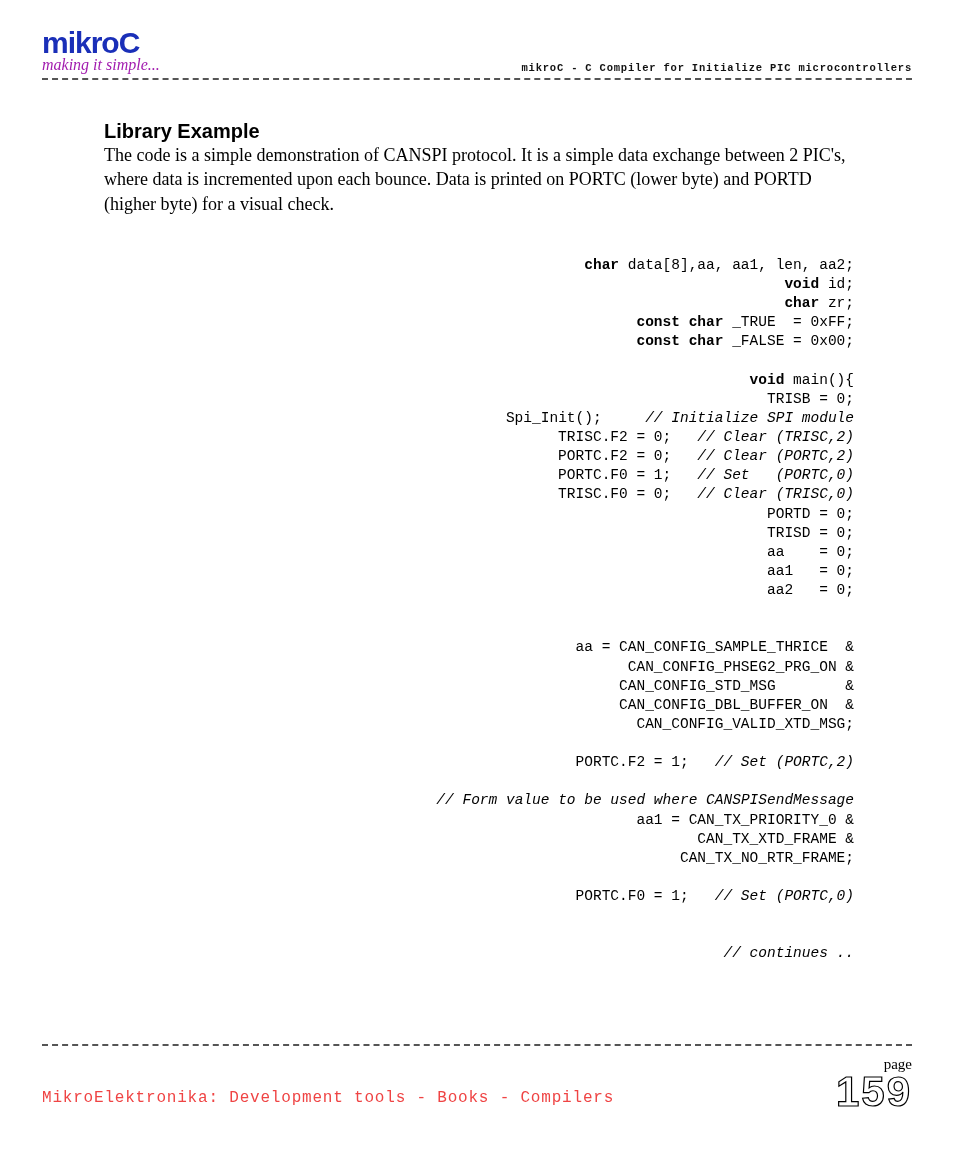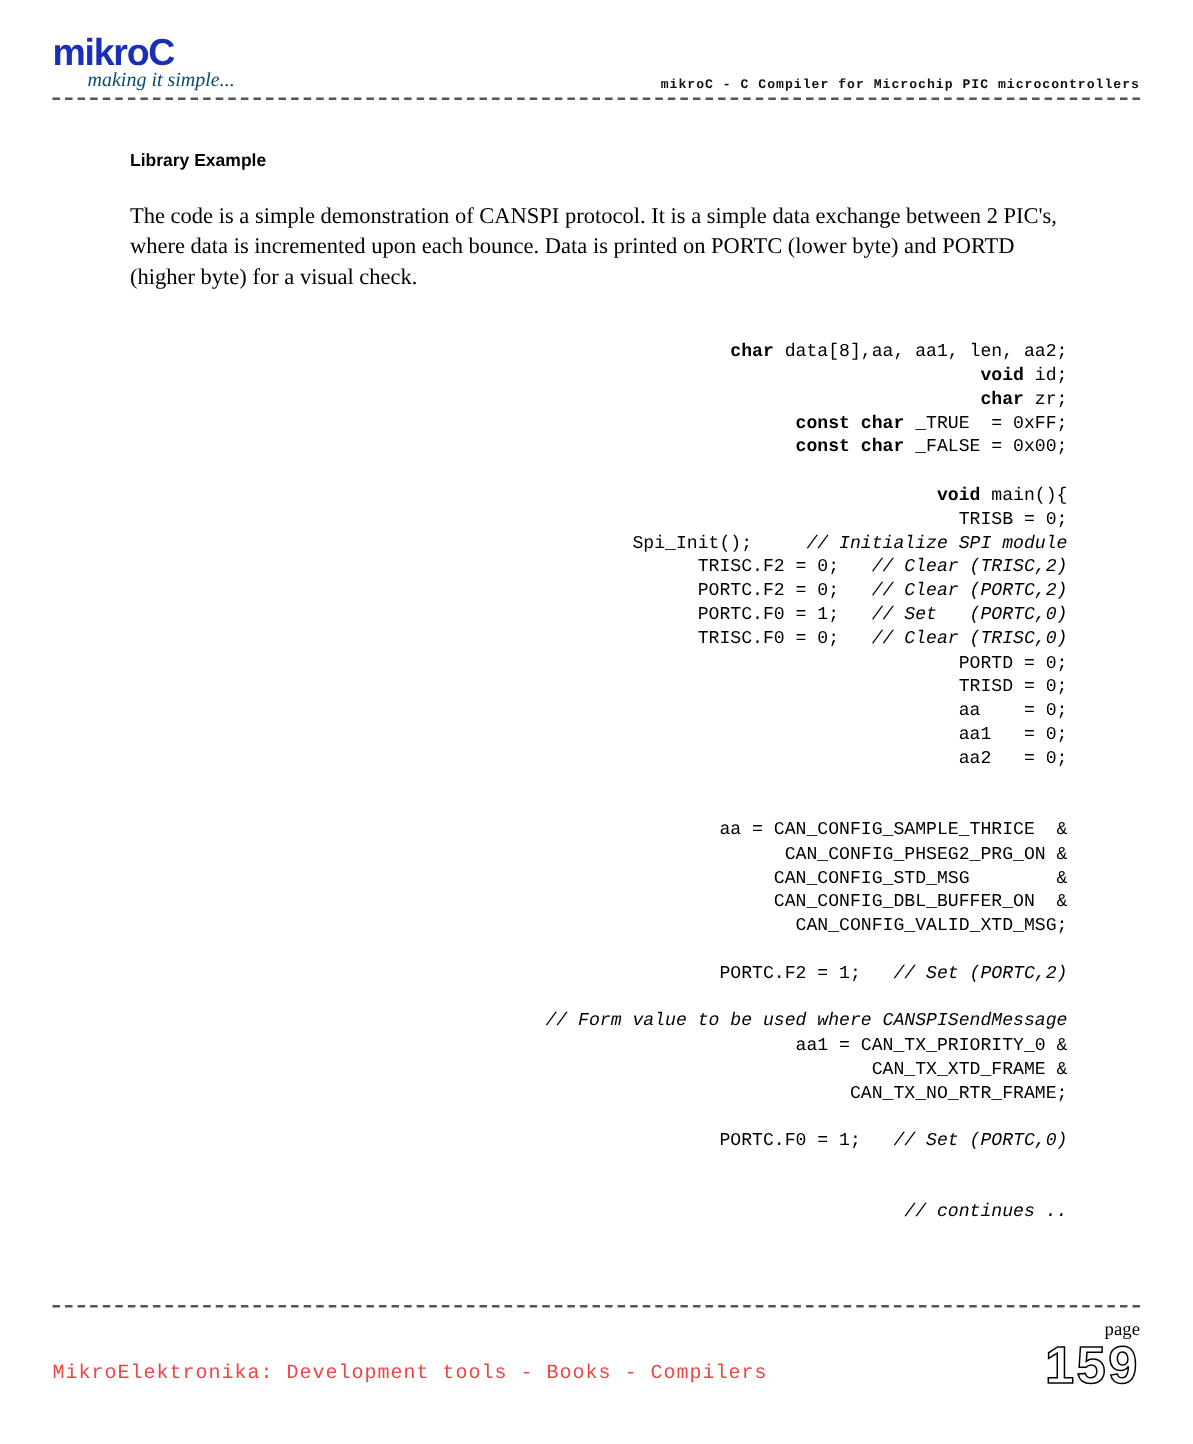--- a/index.html
+++ b/index.html
@@ -21,23 +21,22 @@
     font-weight: 900;
     font-size: 30px;
     letter-spacing: -1px;
     color: #1a2fb8;
     line-height: 1;
   }
   .tagline {
     font-family: 'Brush Script MT', cursive;
     font-size: 16px;
     font-style: italic;
-    color: #0c4a6e;
+    color: #a21caf;
     margin-top: -2px;
-    margin-left: 28px;
   }
   .header-right {
     position: absolute;
     right: 0;
     bottom: 2px;
     font-family: 'Courier New', monospace;
     font-weight: bold;
     font-size: 10.5px;
     letter-spacing: 0.8px;
     color: #111;
@@ -49,22 +48,21 @@
     border: none;
     border-top: 2px dashed #555;
     margin-top: 2px;
   }
   .content {
     padding: 40px 58px 0 62px;
   }
   .section-title {
     font-family: Arial, Helvetica, sans-serif;
     font-weight: bold;
-    font-size: 14px;
-    margin-bottom: 24px;
+    font-size: 20px;
   }
   .intro {
     font-family: 'Times New Roman', Times, serif;
     font-size: 18px;
     line-height: 1.35;
     margin-bottom: 40px;
   }
   pre.code {
     font-family: 'Courier New', monospace;
     font-size: 14.5px;
@@ -115,21 +113,21 @@
     line-height: 1;
   }
 </style>
 </head>
 <body>
 
 <div class="header">
   <div class="logo">mikroC</div>
   <div class="tagline">making it simple...</div>
   <div class="header-right">
-    <span class="mc">mikroC</span><span> - C Compiler for Microchip PIC microcontrollers</span>
+    <span class="mc">mikroC</span><span> - C Compiler for Initialize PIC microcontrollers</span>
   </div>
 </div>
 <hr class="dashline">
 
 <div class="content">
   <div class="section-title">Library Example</div>
   <div class="intro">The code is a simple demonstration of CANSPI protocol. It is a simple data exchange between 2 PIC's, where data is incremented upon each bounce. Data is printed on PORTC (lower byte) and PORTD (higher byte) for a visual check.</div>
   <pre class="code" id="code-block"><span class="kw">char</span> data[8],aa, aa1, len, aa2;
 <span class="kw">void</span> id;
 <span class="kw">char</span> zr;

